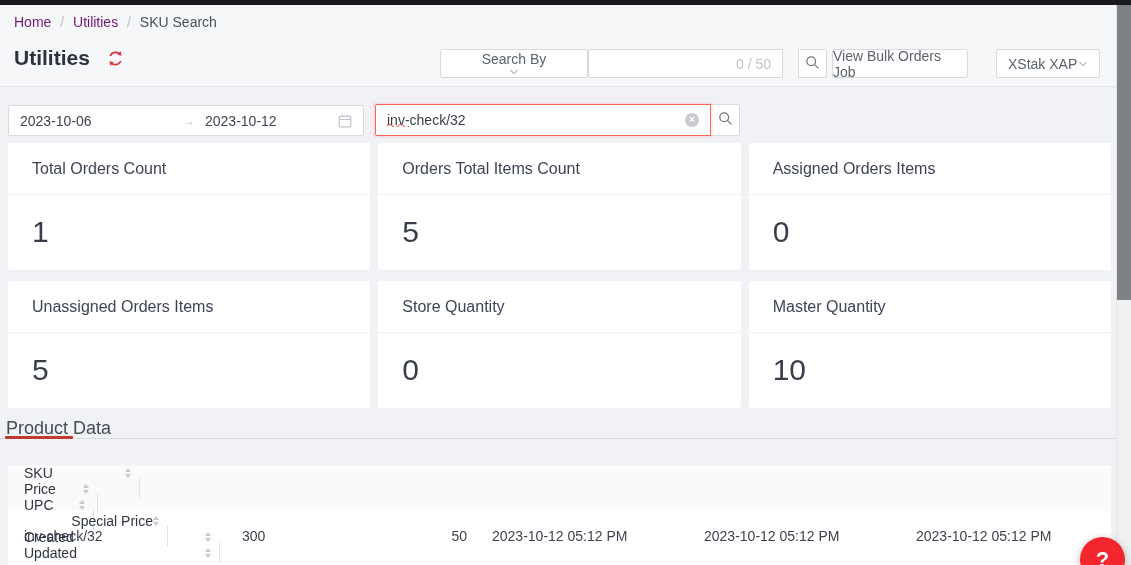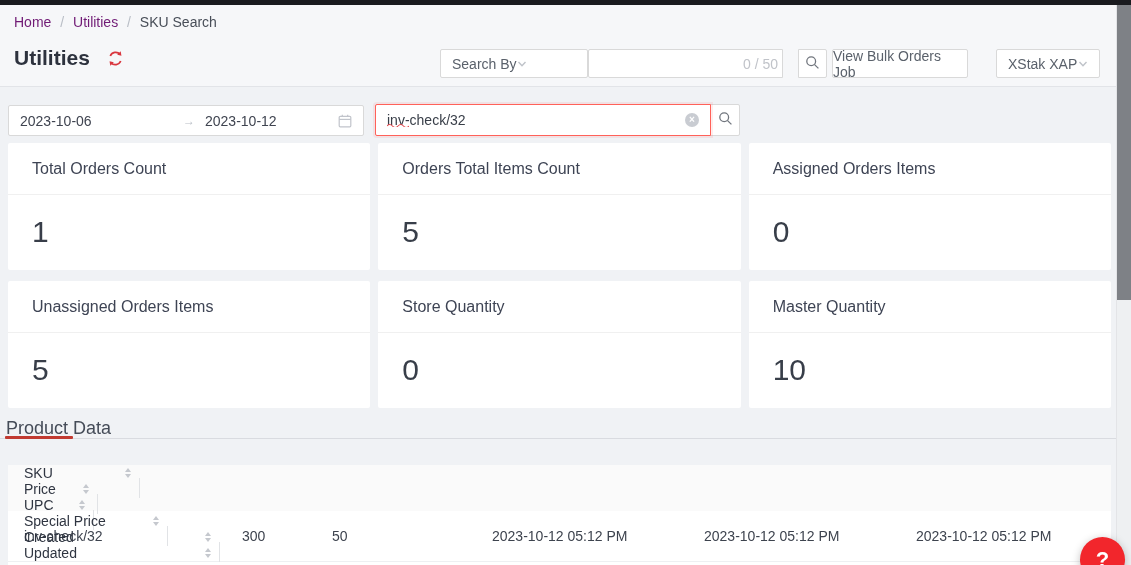--- a/index.html
+++ b/index.html
@@ -13,23 +13,23 @@
   .header { position:absolute; top:5px; left:0; width:1116px; height:82px; background:#f6f7f9; border-bottom:1px solid #e2e4e8; }
   .breadcrumb { position:absolute; left:14px; top:9px; font-size:14px; }
   .crumb { color:#701a75; }
   .crumb-sep { color:#b9bec6; margin:0 5px; }
   .crumb-current { color:#484e58; }
   .title-row { position:absolute; left:14px; top:41px; display:flex; align-items:center; gap:17px; }
   .page-title { font-size:21px; font-weight:700; color:#2d323e; }
   .sync-icon { display:inline-flex; width:17px; height:17px; }
 
   .ctrl { position:absolute; top:44px; height:29px; background:#fff; border:1px solid #d9d9d9; border-radius:2px; display:flex; align-items:center; color:#5a616b; font-size:14px; }
-  .searchby-select { left:440px; width:148px; padding:0 11px; justify-content:flex-start; }
+  .searchby-select { left:440px; width:148px; padding:0 11px; justify-content:center;flex-direction:column; }
   .chevron { display:inline-flex; width:10px; height:10px; }
-  .kw-input { left:588px; width:195px; padding:0 4px; justify-content:flex-end; border-radius:2px 0 0 2px;text-align:center; }
+  .kw-input { left:588px; width:195px; padding:0 11px; justify-content:flex-end; border-radius:2px 0 0 2px;text-align:center; }
   .kw-counter { color:#c0c3c9; }
   .kw-search-btn { left:798px; width:29px; justify-content:center; border-radius:0 2px 2px 0; }
   .bulk-btn { left:832px; width:136px; justify-content:center; }
   .store-select { left:996px; width:104px; padding:0 11px; justify-content:space-between; }
 
   
   .date-range { position:absolute; left:8px; top:105px; width:356px; height:31px; background:#fff; border:1px solid #d9d9d9; border-radius:2px; display:flex; align-items:center; padding:0 11px; color:#3f4450; }
   .date-start { width:163px; }
   .swap-icon { width:22px; color:#b9bec6; font-size:12px; }
   .date-end { flex:1; }
@@ -57,21 +57,21 @@
   .table { position:absolute; left:8px; top:465px; width:1103px; }
   .thead { display:flex; height:46px; background:#fafafa;flex-direction:column; }
   .th { position:relative; display:flex; align-items:center; justify-content:space-between; padding:0 9px 0 16px; font-weight:500; color:#2f3541; font-size:14px; }
   .th::after { content:""; position:absolute; right:0; top:13px; width:1px; height:20px; background:#e1e3e6; }
   .th:last-child::after { display:none; }
   .sorter { display:flex; flex-direction:column; align-items:center; gap:2px; }
   .caret-up { width:0; height:0; border-left:3.5px solid transparent; border-right:3.5px solid transparent; border-bottom:4px solid #c5c8ce; }
   .caret-down { width:0; height:0; border-left:3.5px solid transparent; border-right:3.5px solid transparent; border-top:4px solid #c5c8ce; }
   .tr { display:flex; height:51px; background:#fff; border-bottom:1px solid #eef0f2; }
   .td { display:flex; align-items:center; padding:0 9px 0 16px; color:#3d434e; font-size:14px; }
-  .c0 { width:132px; } .c1 { width:86px; } .c2 { width:90px; } .c3 { width:160px; }
+  .c0 { width:132px; } .c1 { width:86px; } .c2 { width:90px; } .c3 { width:160px;justify-content:flex-end; }
   .c4 { width:212px; } .c5 { width:212px; } .c6 { width:211px; }
   .table-filler { height:8px; background:#fff; }
 
   
   .fab { position:absolute; left:1080px; top:537px; width:45px; height:45px; border-radius:50%; background:#f2262c; color:#fff; font-size:22px; font-weight:700; display:flex; align-items:center; justify-content:center; box-shadow:0 2px 8px rgba(0,0,0,.25); z-index:35; }
 
   
   .scrollbar { position:absolute; right:0; top:0; width:15px; height:565px; background:#eef0f2; border-left:1px solid #e3e4e7; z-index:30; }
   .scroll-thumb { position:absolute; left:0; top:5px; width:15px; height:295px; background:#7e8186; }
 </style>

